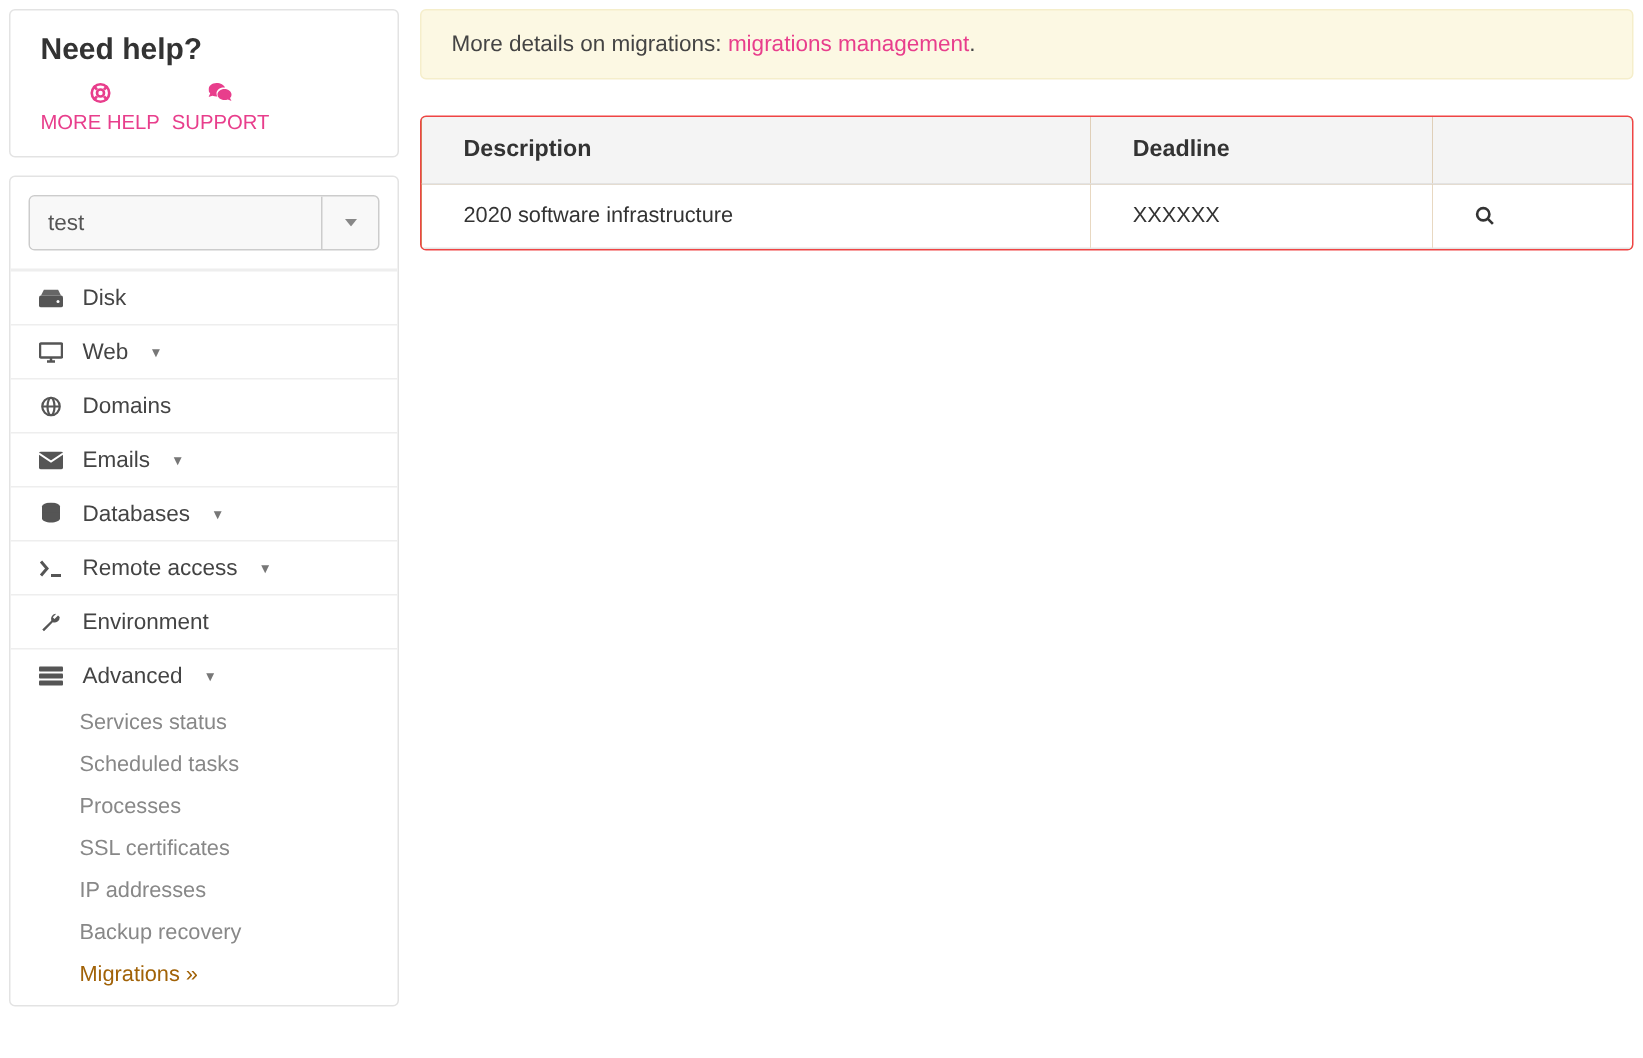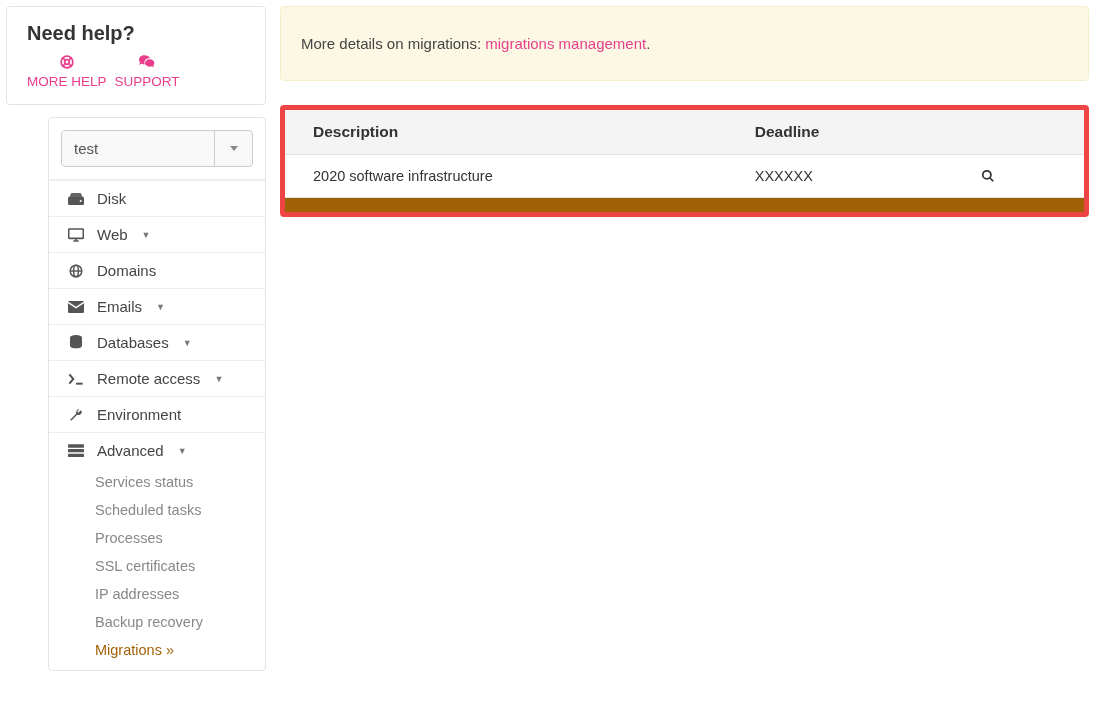--- a/index.html
+++ b/index.html
@@ -22,21 +22,21 @@
     border: 1px solid #e3e3e3;
     border-radius: 4px;
   }
 
   .help-panel { padding: 15px 20px 15px 20px; margin-bottom: 12px; }
   .help-title { font-size: 20px; font-weight: 600; margin: 0 0 10px 0; color: #333; }
   .help-actions { display: flex; gap: 8px; align-items: center; flex-wrap: wrap; }
   .help-link { color: #e83e8c; font-size: 14px; text-decoration: none; display: inline-flex; align-items: center; gap: 5px; cursor: pointer; flex-direction: column; }
   .help-link.small-caps { text-transform: uppercase; font-size: 13.5px; }
 
-  .nav-panel { padding: 0; overflow: hidden; margin-left: 42px; }
+  .nav-panel { padding: 0; overflow: hidden; }
   .selector-wrap { padding: 12px; border-bottom: 1px solid #eee; }
   .selector {
     display: flex;
     border: 1px solid #ccc;
     border-radius: 4px;
     overflow: hidden;
     background: #f8f8f8;
   }
   .selector-value {
     flex: 1;
@@ -79,33 +79,32 @@
     color: #888;
     cursor: pointer;
     text-decoration: none;
   }
   ul.subnav > li > a.active { color: #a16207; }
 
   .alert {
     background: #fcf8e3;
     border: 1px solid #f5eecb;
     border-radius: 4px;
-    padding: 28px 20px;
+    padding: 14px 20px;
     font-size: 15px;
     color: #444;
     margin-bottom: 24px;
   }
   .alert a { color: #e83e8c; text-decoration: none; }
 
   .table-wrap {
-    border: 5px solid #ef4444;
+    border: 1px solid #ef4444;
     border-radius: 4px;
     overflow: hidden;
     background: #a16207;
-    padding-bottom: 14px;
   }
   table { width: 100%; border-collapse: collapse; }
   thead th {
     text-align: left;
     font-size: 15.5px;
     font-weight: 600;
     padding: 13px 28px;
     background: #f4f4f4;
     color: #333;
     border-bottom: 1px solid #e3e3e3;

